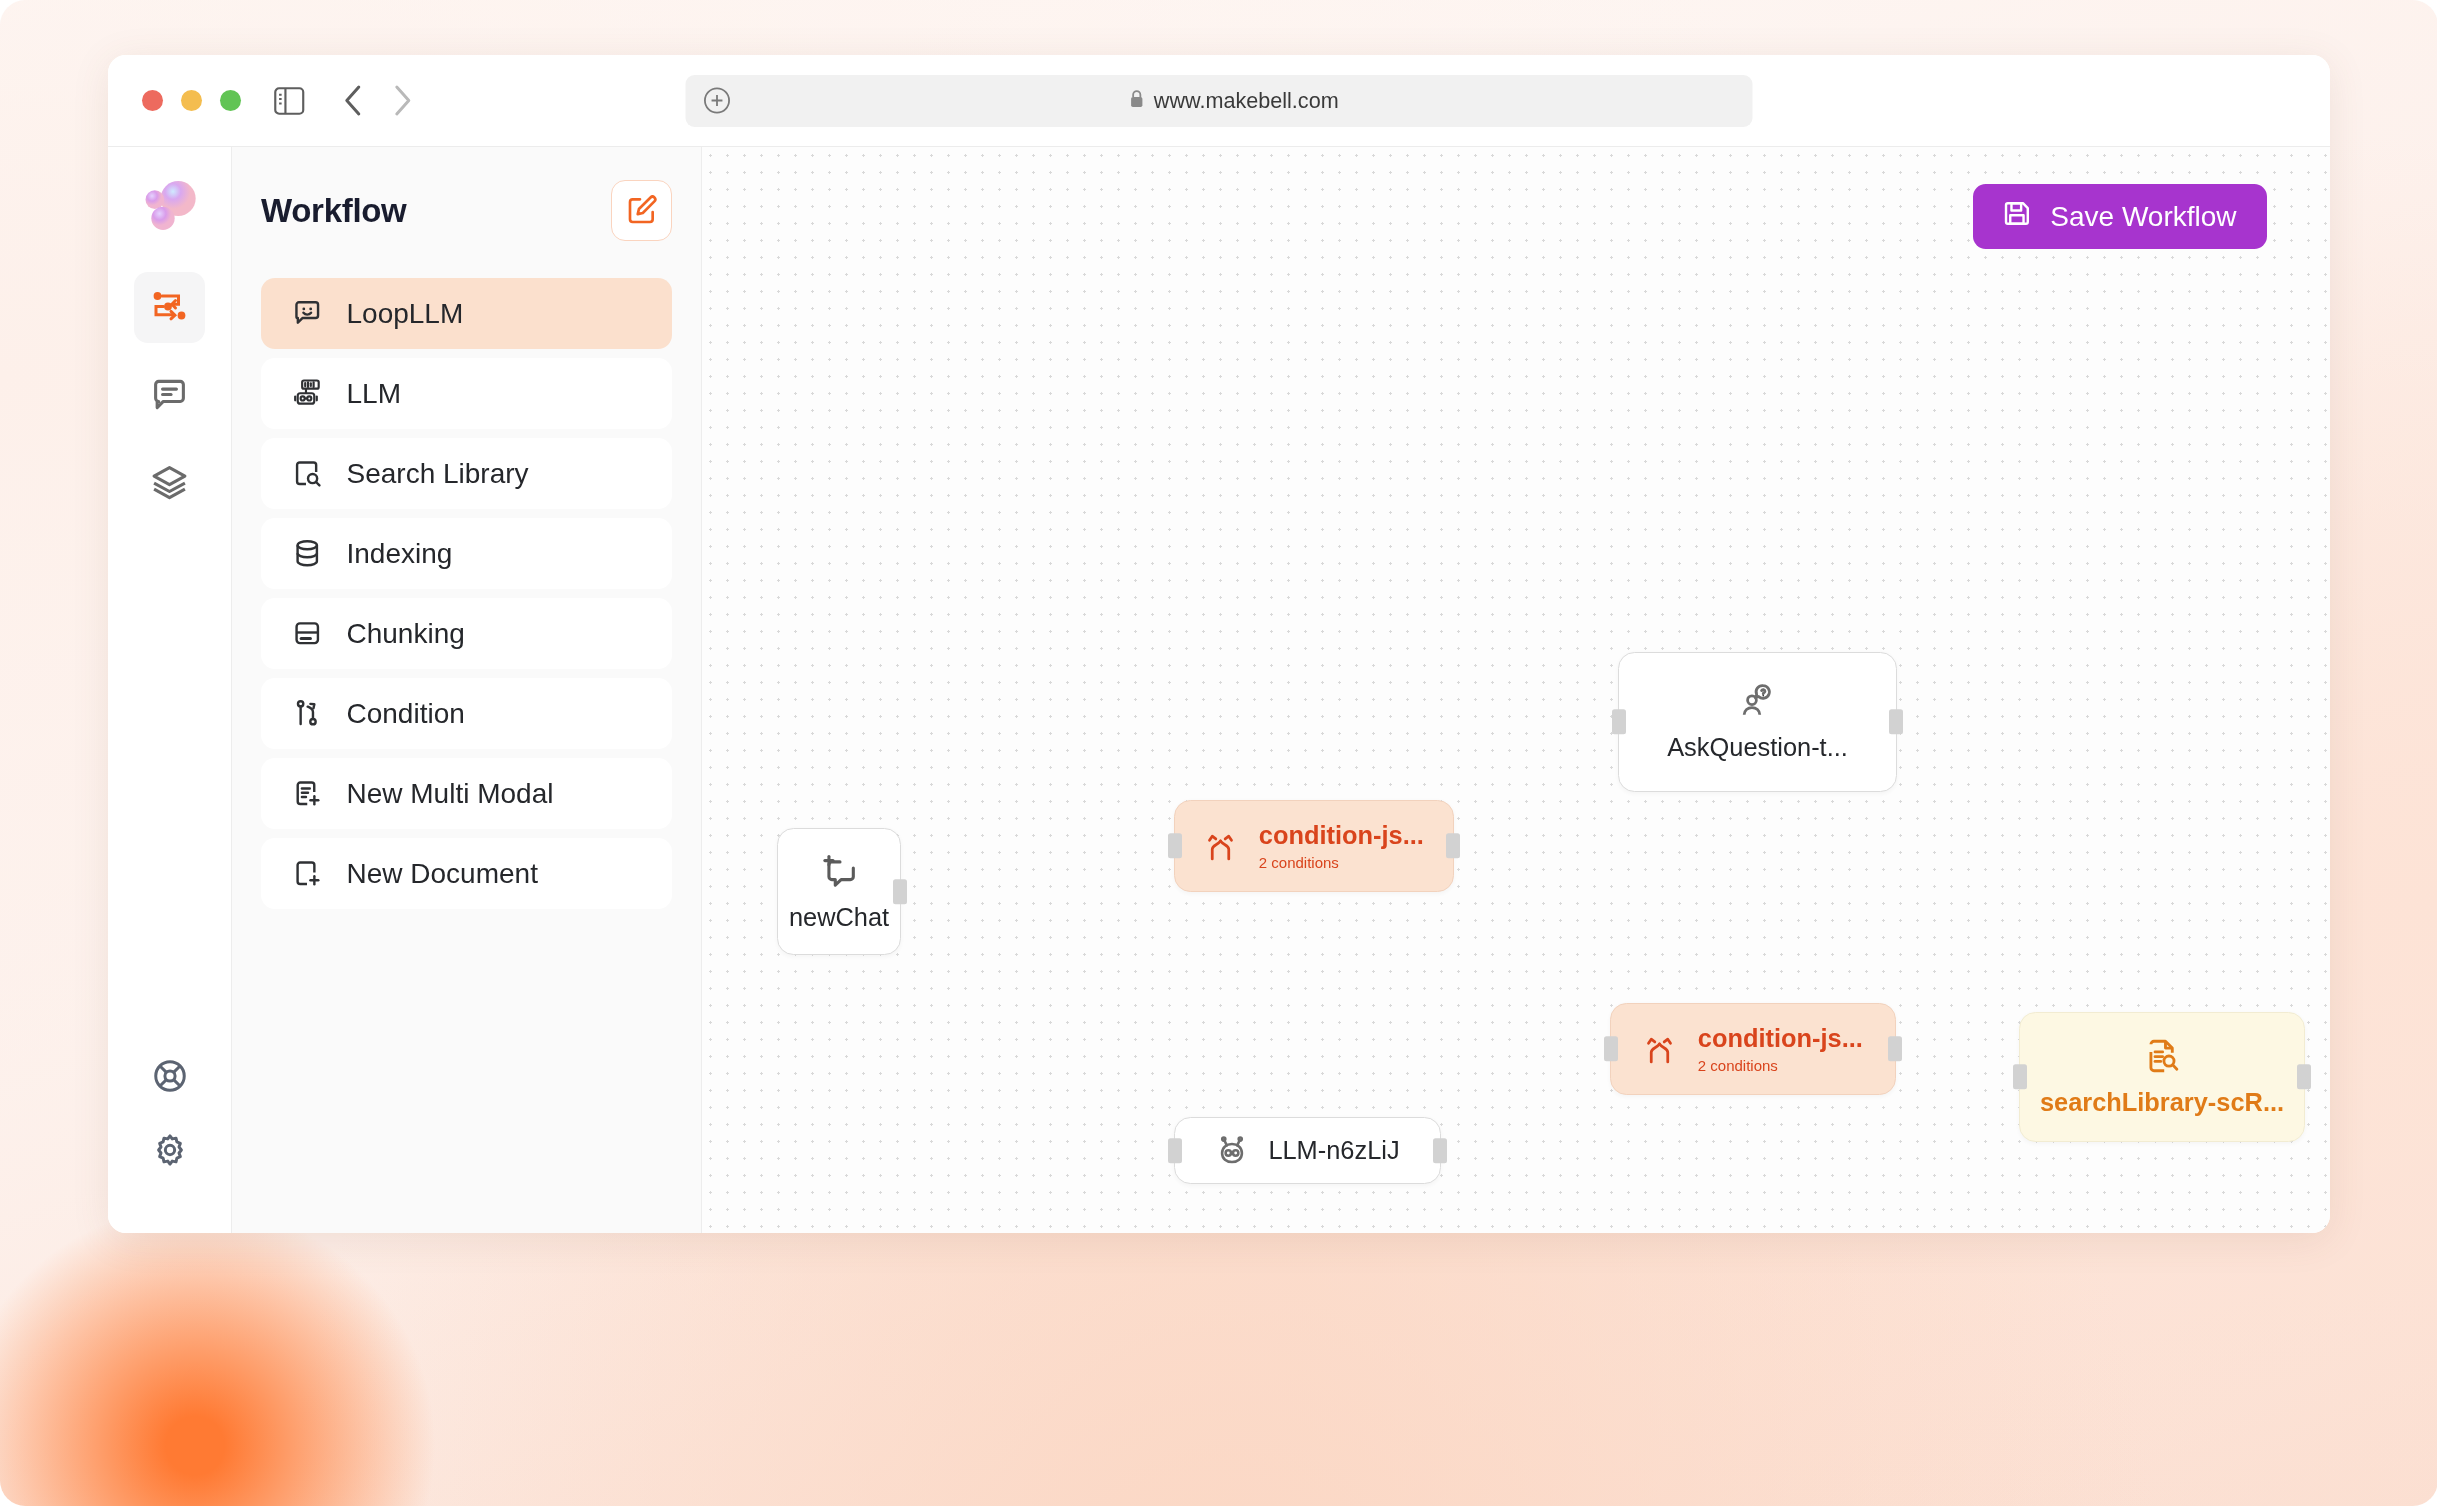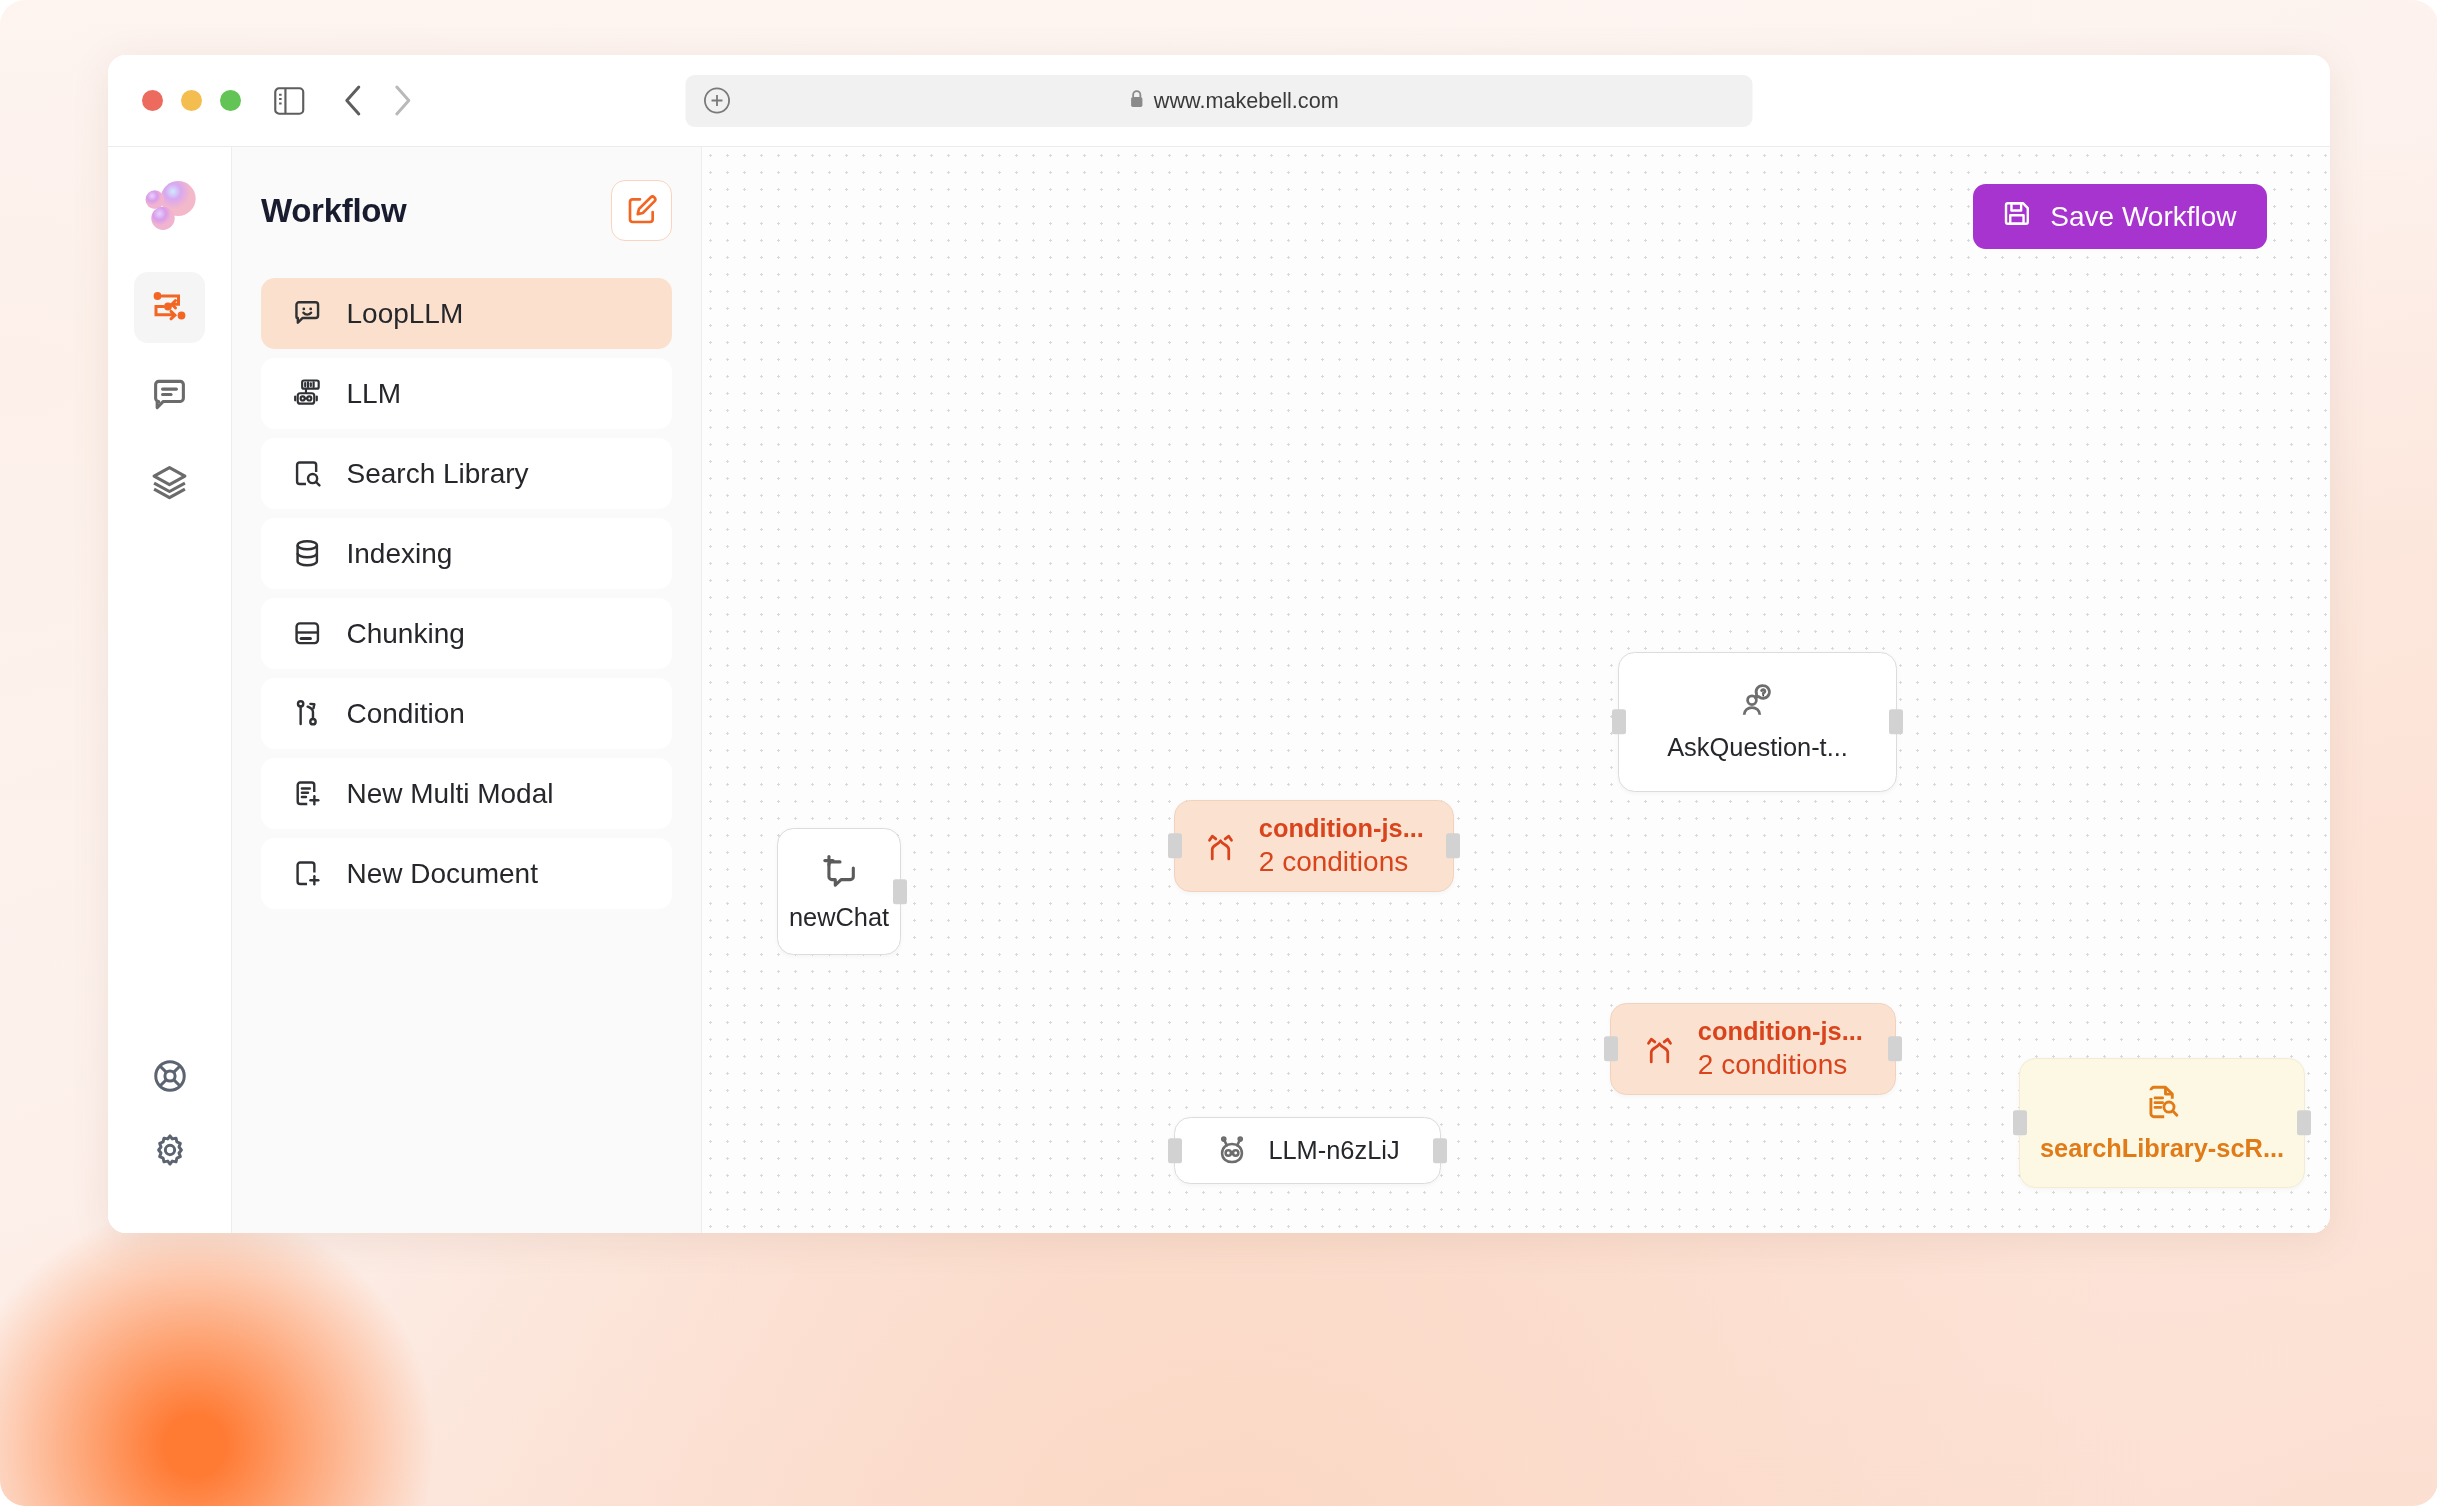--- a/index.html
+++ b/index.html
@@ -193,21 +193,21 @@
     border: 1.3px solid #dcdcdc;
     background: #ffffff;
     box-shadow: 0 1.3px 4.4px rgba(0,0,0,0.035);
     display: flex;
     flex-direction: column;
     align-items: center;
     justify-content: center;
   }
   .node .n-ico { display: flex; align-items: center; justify-content: center; }
   .node .n-title { font-size: 25.4px; color: #25272b; white-space: nowrap; }
-  .node .n-sub { font-size: 28px; }
+  .node .n-sub { font-size: 15px; }
 
   .node.stacked { gap: 12.7px; padding: 19px 21.6px; }
   .node.inline { flex-direction: row; gap: 19px; padding: 0 28px; }
   .node.rowtext { flex-direction: row; gap: 21.6px; padding: 0 24px; align-items: center; }
   .node.rowtext .n-text { display: flex; flex-direction: column; gap: 3.8px; align-items: flex-start; }
 
   .node.cond { background: #fbe2d0; border-color: #f2d2bd; }
   .node.cond .n-title { color: #d9441c; font-weight: bold; }
   .node.cond .n-sub { color: #d9441c; }
   .node.cond .n-ico { color: #d9441c; }
@@ -591,21 +591,21 @@
         </span>
         <span class="n-text">
           <span class="n-title">condition-js...</span>
           <span class="n-sub">2 conditions</span>
         </span>
         <div class="handle" style="left:-7px; top:50%; transform:translateY(-50%);"></div>
         <div class="handle" style="right:-7px; top:50%; transform:translateY(-50%);"></div>
       </div>
 
 
-      <div class="node stacked lib" style="left:1317px; top:911px; width:286px; height:130px;">
+      <div class="node stacked lib" style="left:1317px; top:865px; width:286px; height:130px;">
         <span class="n-ico">
           <svg width="38" height="38" viewBox="0 0 24 24" fill="none" stroke="currentColor" stroke-width="1.8" stroke-linejoin="round">
             <path d="M5 4.6a1.9 1.9 0 011.9-1.9h7.3l4.3 4.3v3"></path>
             <path d="M5 9.5v9.9a1.9 1.9 0 001.9 1.9h6.5"></path>
             <polyline points="14.2,2.7 14.2,7 18.5,7"></polyline>
             <line x1="7.6" y1="9.4" x2="12.4" y2="9.4" stroke-linecap="round"></line>
             <line x1="7.6" y1="12.4" x2="12.4" y2="12.4" stroke-linecap="round"></line>
             <line x1="7.6" y1="15.4" x2="11.2" y2="15.4" stroke-linecap="round"></line>
             <circle cx="16.4" cy="15.2" r="3.2"></circle>
             <line x1="18.8" y1="17.6" x2="21.4" y2="20.4" stroke-linecap="round"></line>

